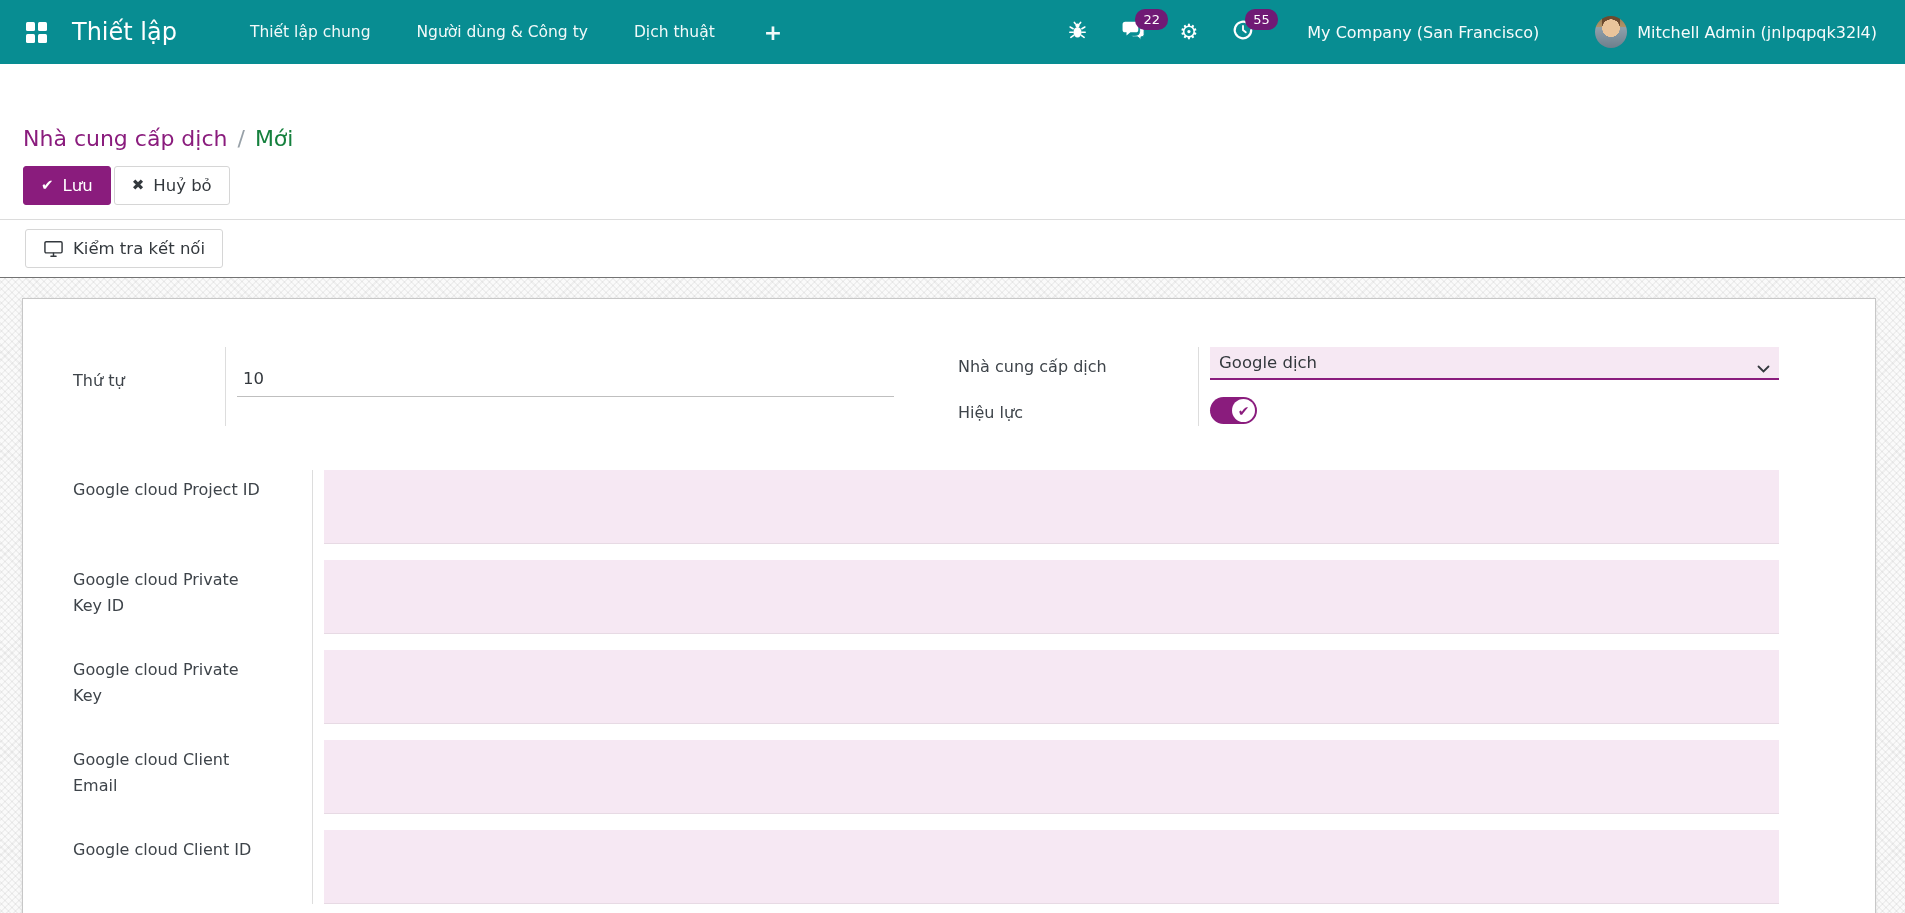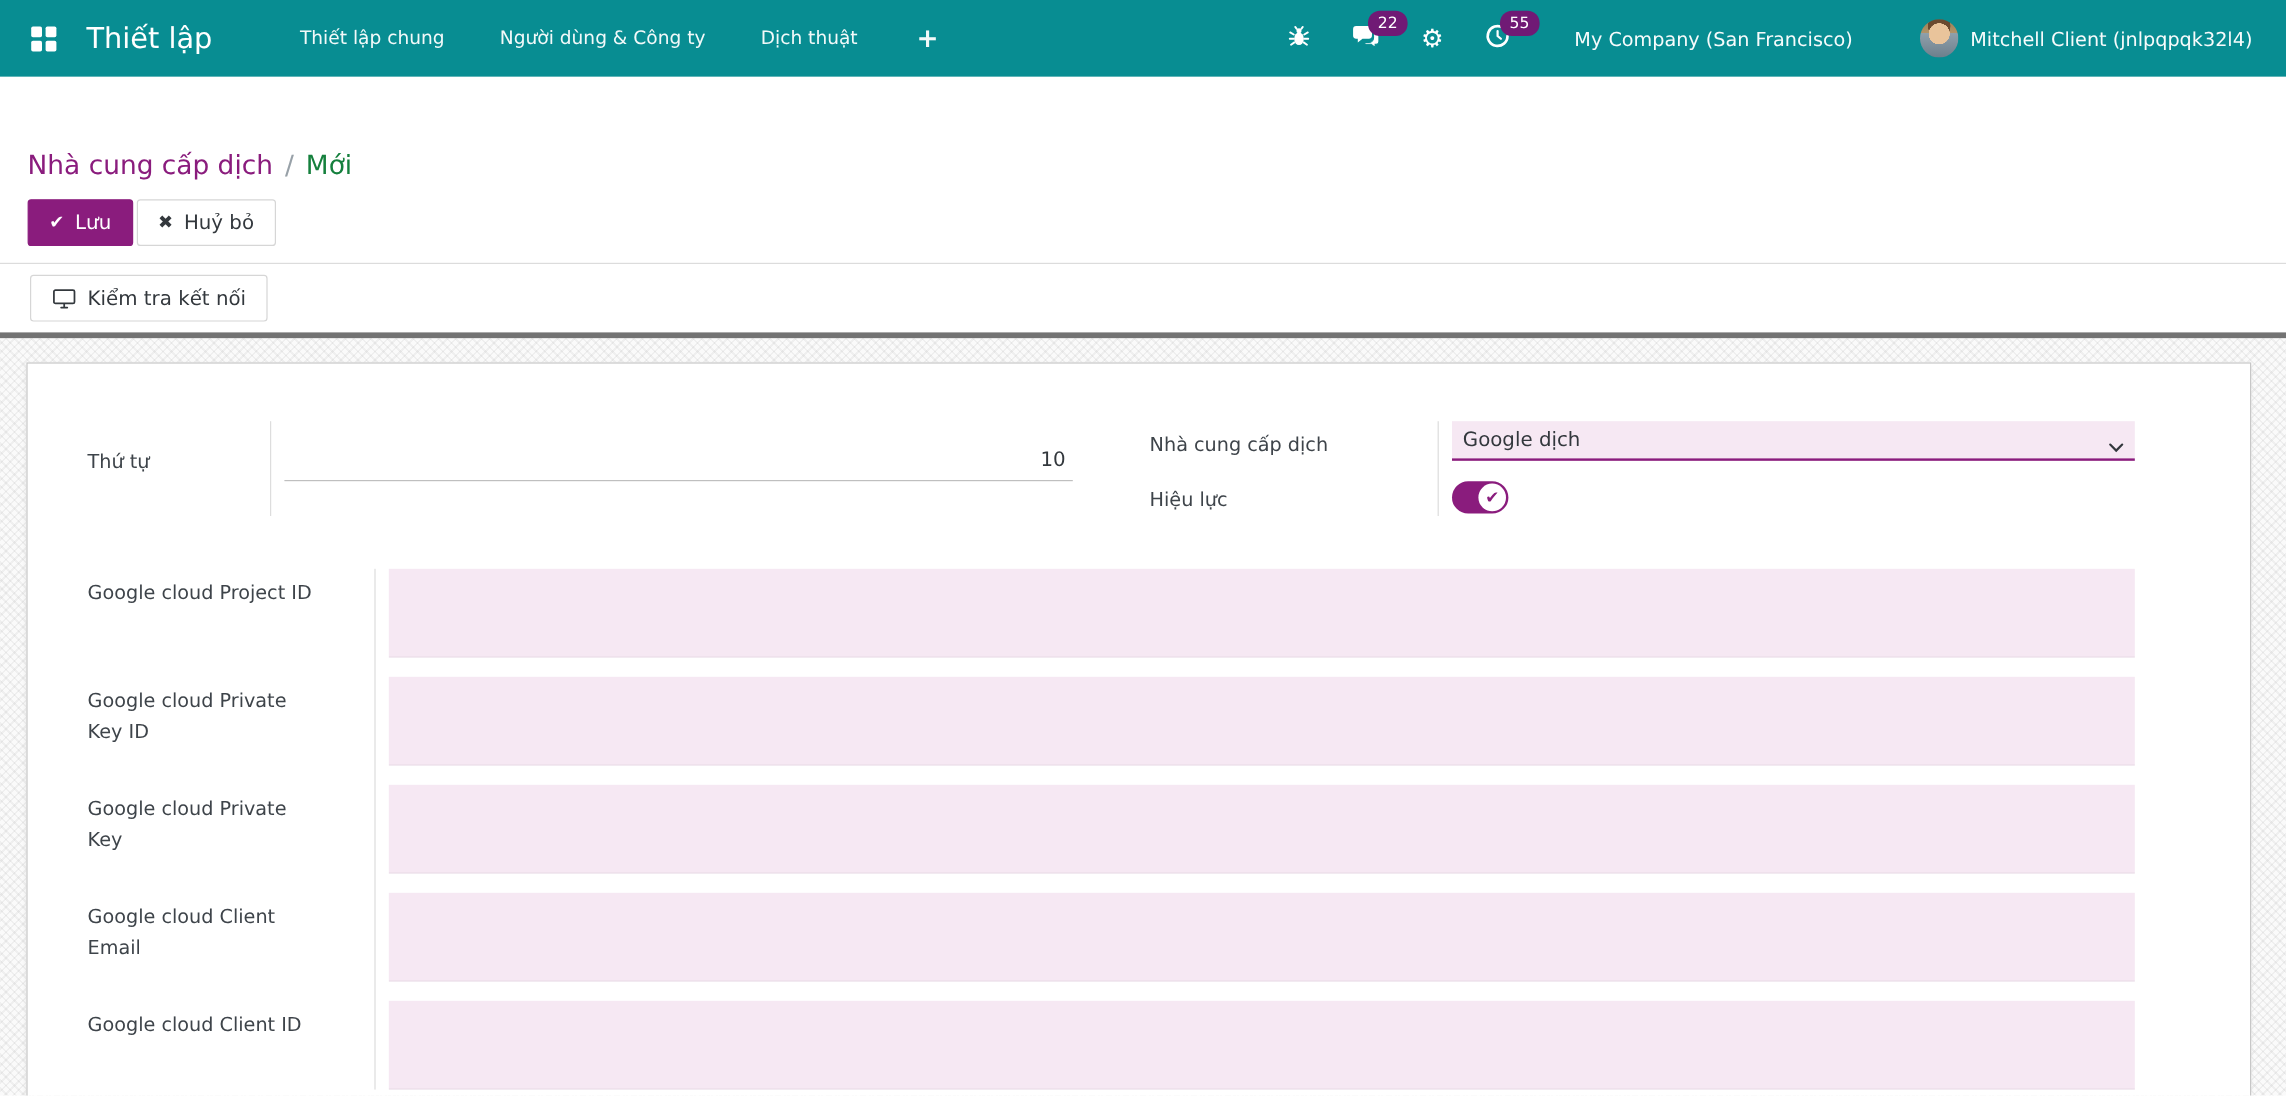--- a/index.html
+++ b/index.html
@@ -71,21 +71,21 @@
     display: inline-flex; align-items: center; gap: 9px; cursor: pointer;
     border: 1px solid transparent; background: #fff;
     font-family: inherit;
   }
   .btn-primary { background: #8a1c7d; border-color: #8a1c7d; color: #fff; }
   .btn-secondary { background: #fff; border-color: #d6d6d6; color: #33383d; }
   .btn .glyph { font-size: 15px; line-height: 1; }
 
   
   .statusbar {
-    border-top: 1px solid #dcdcdc; border-bottom: 5px solid #737373;
+    border-top: 1px solid #dcdcdc; border-bottom: 1px solid #737373;
     background: #fff; padding: 9px 0 9px 25px;
   }
   .btn-monitor svg { display: block; }
 
   
   .content {
     height: 661px;
     background-color: #fafafa;
     background-image:
       repeating-linear-gradient(45deg, rgba(0,0,0,0.045) 0 1.5px, rgba(0,0,0,0) 1.5px 5px),
@@ -122,21 +122,21 @@
     background: #f6e8f3; border: none;
     border-bottom: 1px solid rgba(0,0,0,0.06);
     font-family: inherit; font-size: 16px; color: #3e444a;
     padding: 4px 8px; outline: none;
   }
   .row-gap { margin-top: 14px; }
   .input-line {
     width: 100%; height: 36px;
     background: transparent; border: none; border-bottom: 1px solid #bfbfbf;
     font-family: inherit; font-size: 16.5px; color: #33383d;
-    padding: 4px 6px; outline: none; text-align: right;
+    padding: 4px 6px; outline: none;
   }
   .select-wrap { position: relative; }
   .select-provider {
     width: 100%; height: 33px;
     appearance: none; -webkit-appearance: none;
     background: #f6e8f3; border: none; border-bottom: 2px solid #8a1c7d;
     font-family: inherit; font-size: 16.5px; color: #33383d;
     padding: 2px 30px 2px 9px; outline: none; border-radius: 0;
     cursor: pointer;
   }
@@ -222,21 +222,21 @@
       <span class="tray-badge">55</span>
     </div>
   </div>
 
   <div class="company-btn">
     <span class="company-name">My Company (San Francisco)</span>
   </div>
 
   <div class="user-btn">
     <span class="avatar"></span>
-    <span class="user-name">Mitchell Client (jnlpqpqk32l4)</span>
+    <span class="user-name">Mitchell Admin (jnlpqpqk32l4)</span>
   </div>
 </div>
 
 <div class="control-panel">
   <div class="breadcrumb">
     <span class="bc-link">Nhà cung cấp dịch</span>
     <span class="bc-sep">/</span>
     <span class="bc-current">Mới</span>
   </div>
 

